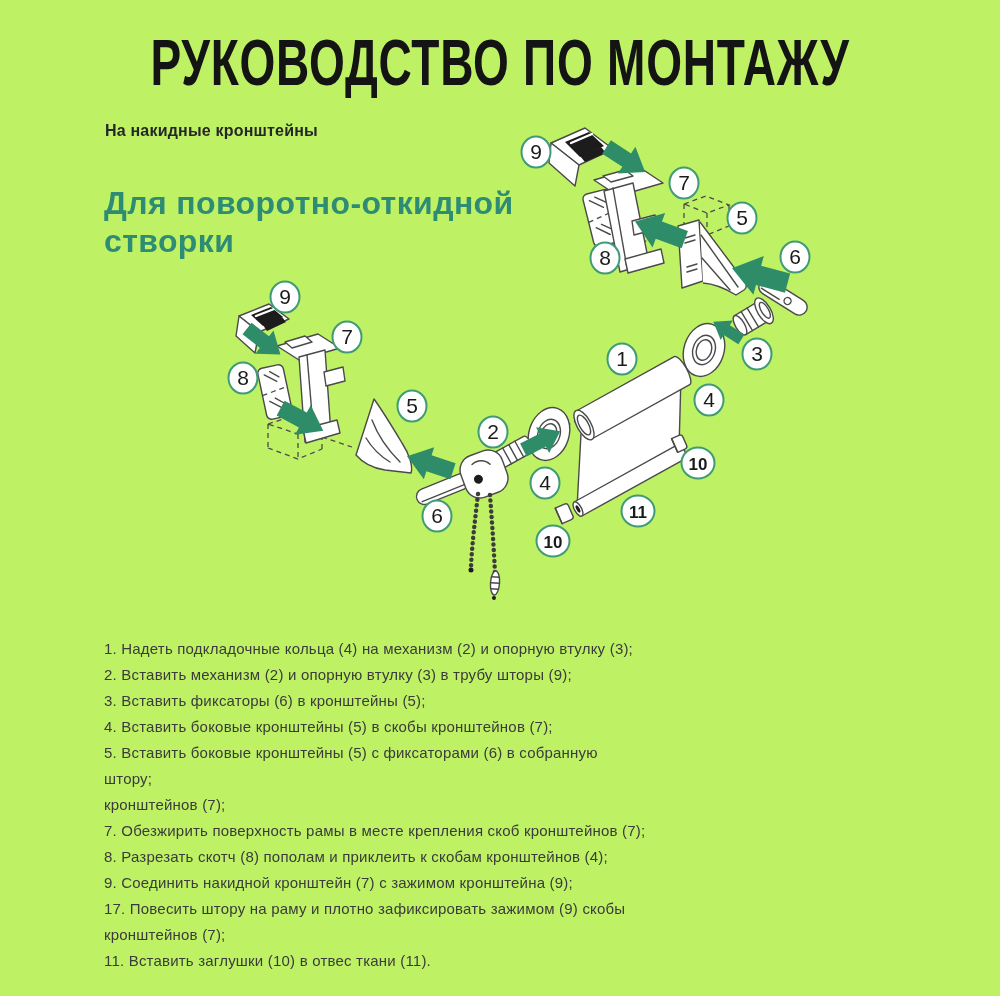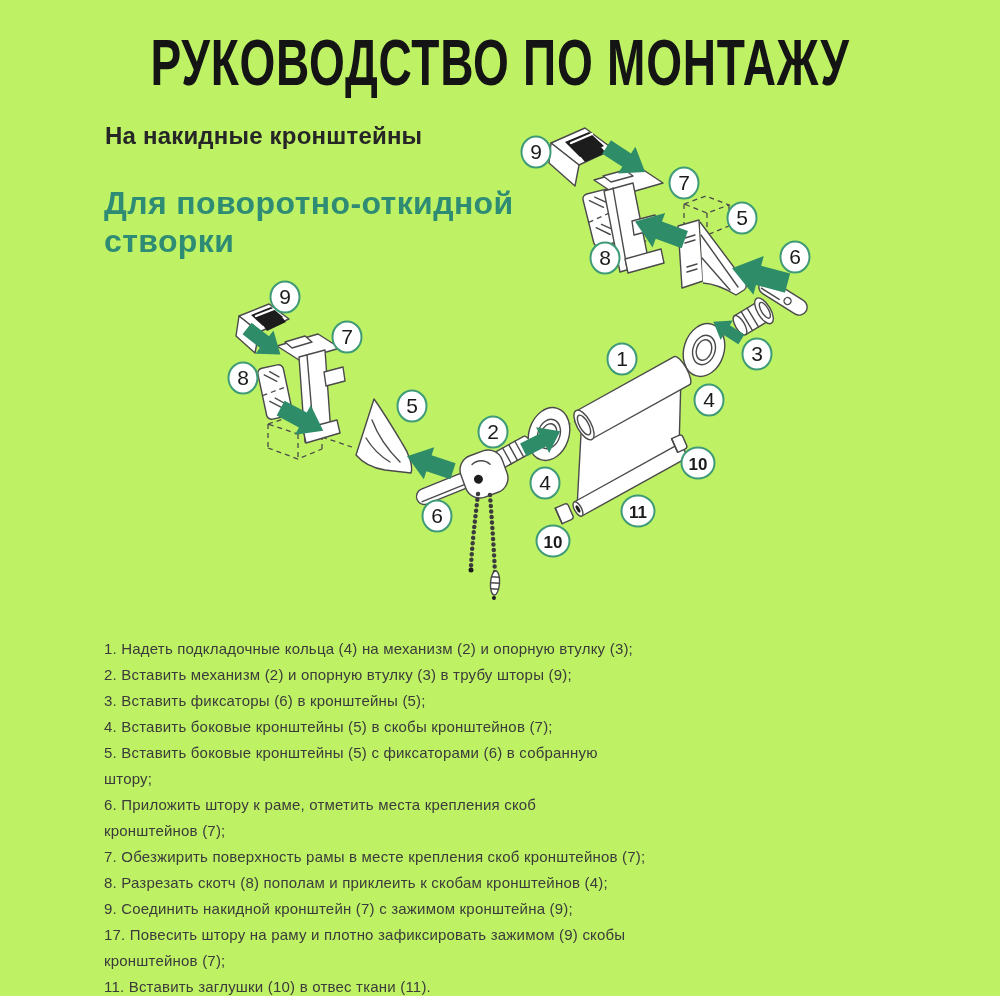--- a/index.html
+++ b/index.html
@@ -1,21 +1,21 @@
 <!DOCTYPE html>
 <html style="--accent-green: #2e8c69; --callout-stroke: #3f9b77; --heading-teal: #2f8c74; --line-gray: #4a4a4a; --body-text: #3b3b3b; --title-black: #141414;"><head>
 <meta charset="utf-8">
 <style>
   html,body{margin:0;padding:0;background:#fff}
   .page{position:relative;width:1000px;height:996px;background:#bef264;overflow:hidden;
         font-family:"Liberation Sans",sans-serif;color:#383838}
   .title{position:absolute;top:26px;left:0;width:1000px;text-align:center;
          font-weight:700;font-size:64px;letter-spacing:1px;color:#141414;
          transform:scaleX(.72);transform-origin:50% 50%;white-space:nowrap}
-  .sub1{position:absolute;left:105px;top:122px;font-weight:700;font-size:24px;
+  .sub1{position:absolute;left:105px;top:122px;font-weight:700;font-size:16px;
         letter-spacing:.2px;color:#262626}
   .sub2{position:absolute;left:104px;top:184px;font-weight:700;font-size:32px;
         line-height:38px;letter-spacing:.4px;color:var(--heading-teal,#2f8c74)}
   .diagram{position:absolute;left:0;top:115px;width:1000px;height:500px}
   .steps{position:absolute;left:104px;top:636px;width:830px;
          font-size:15px;line-height:26px;letter-spacing:.2px;color:#3b3b3b}
   .steps div{height:26px;white-space:nowrap}
 
   
   .ln{fill:none;stroke:var(--line-gray,#4a4a4a);stroke-width:1.4;stroke-linejoin:round;stroke-linecap:round}
@@ -261,21 +261,20 @@
       </g>
   </svg>
 
   <div class="steps">
     <div>1. Надеть подкладочные кольца (4) на механизм (2) и опорную втулку (3);</div>
     <div>2. Вставить механизм (2) и опорную втулку (3) в трубу шторы (9);</div>
     <div>3. Вставить фиксаторы (6) в кронштейны (5);</div>
     <div>4. Вставить боковые кронштейны (5) в скобы кронштейнов (7);</div>
     <div>5. Вставить боковые кронштейны (5) с фиксаторами (6) в собранную</div>
     <div>штору;</div>
-    <div>6. Приложить штору к раме, отметить места крепления скоб</div>
     <div>кронштейнов (7);</div>
     <div>7. Обезжирить поверхность рамы в месте крепления скоб кронштейнов (7);</div>
     <div>8. Разрезать скотч (8) пополам и приклеить к скобам кронштейнов (4);</div>
     <div>9. Соединить накидной кронштейн (7) с зажимом кронштейна (9);</div>
     <div>17. Повесить штору на раму и плотно зафиксировать зажимом (9) скобы</div>
     <div>кронштейнов (7);</div>
     <div>11. Вставить заглушки (10) в отвес ткани (11).</div>
   </div>
 
 </div>

